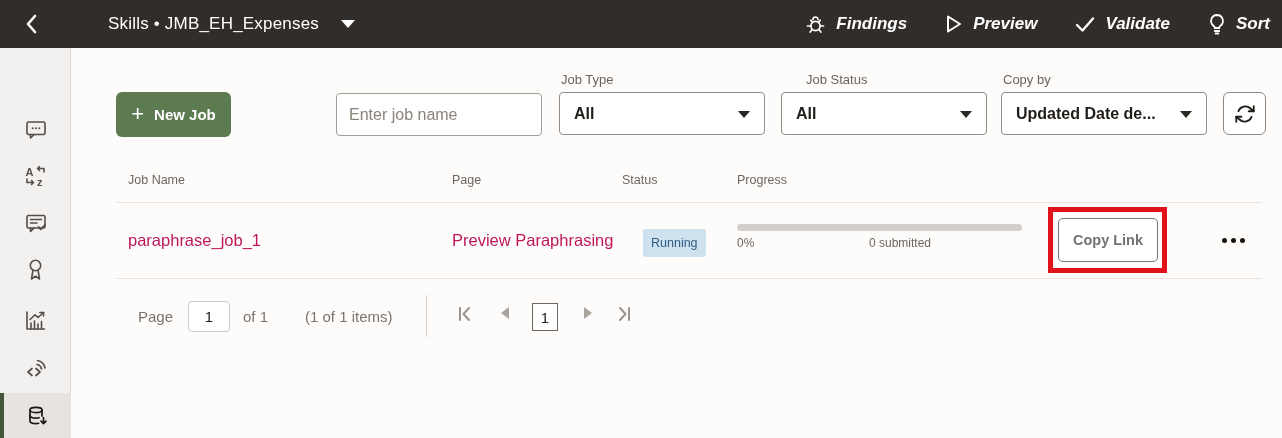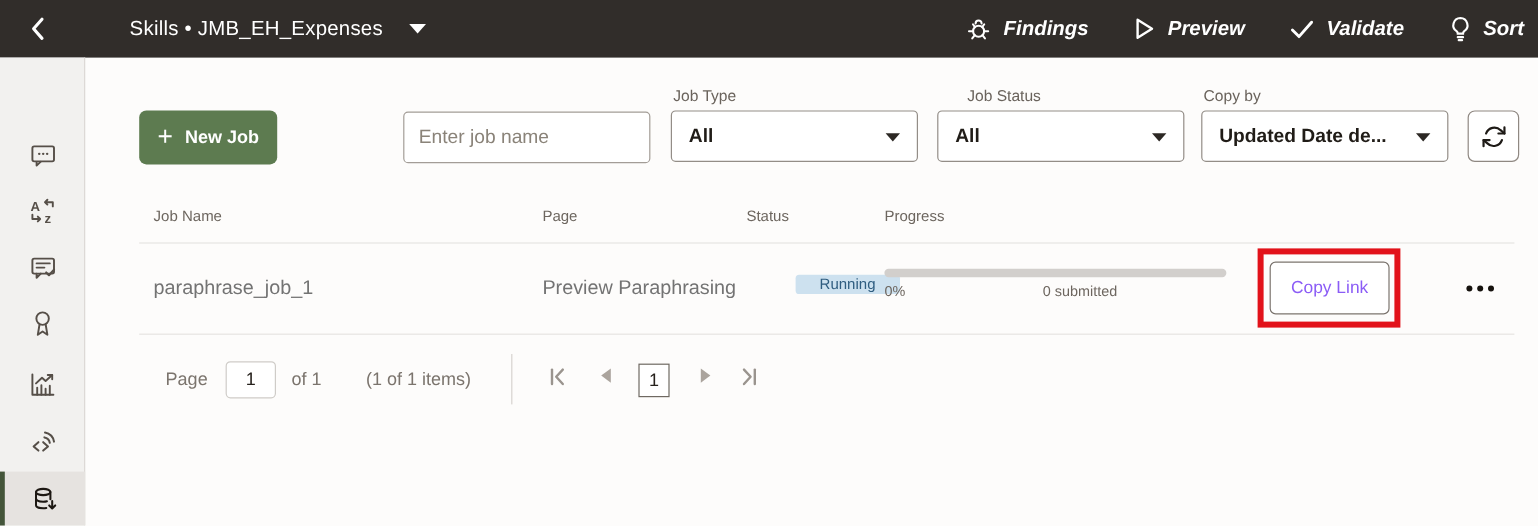--- a/index.html
+++ b/index.html
@@ -77,36 +77,36 @@
   }
   .refresh-btn {
     position:absolute; left:1223px; top:92px; width:43px; height:43px;
     background:#fff; border:1px solid #8f8882; border-radius:6px; cursor:pointer;
     display:flex; align-items:center; justify-content:center;
   }
 
   
   .col-hdr { position:absolute; top:173px; font-size:12.5px; color:#6d665f; }
   .rule { position:absolute; left:116px; width:1146px; height:1px; background:#e7e4e1; }
-  .cell-text { position:absolute; top:231px; font-size:16.5px; color:#737373; }
+  .cell-text { position:absolute; top:231px; font-size:16.5px; color:#be185d; }
   .status-badge {
-    position:absolute; left:663px; top:229px; min-width:56px; height:16px;
+    position:absolute; left:643px; top:229px; min-width:56px; height:28px;
     background:#cde1ef; color:#2f5d80; font-size:12.5px; border-radius:3px;
-    display:flex; align-items:center; justify-content:center; padding:0 20px;
+    display:flex; align-items:center; justify-content:center; padding:0 8px;
   }
   .progress-track {
     position:absolute; left:737px; top:224px; width:285px; height:7px;
     background:#d2cfcc; border-radius:4px; overflow:hidden;
   }
   .progress-fill { height:100%; background:#5d7b50; width:0; }
   .progress-sub { position:absolute; top:236px; font-size:12px; color:#6d665f; }
   .copy-link-btn {
     position:absolute; left:1058px; top:218px; width:100px; height:44px;
     background:#fff; border:1px solid #7c756f; border-radius:5px;
-    font-family:inherit; font-size:14.5px; font-weight:normal; color:#8b5cf6; cursor:pointer;
+    font-family:inherit; font-size:14.5px; font-weight:bold; color:#737373; cursor:pointer;
   }
   .annotation-rect {
     position:absolute; left:1048px; top:207px; width:119px; height:66px;
     border:5px solid #e2121a; pointer-events:none;
   }
   .more-btn {
     position:absolute; left:1216px; top:228px; width:34px; height:24px;
     display:flex; align-items:center; justify-content:center; gap:4px; cursor:pointer;
     background:none; border:none;
   }

